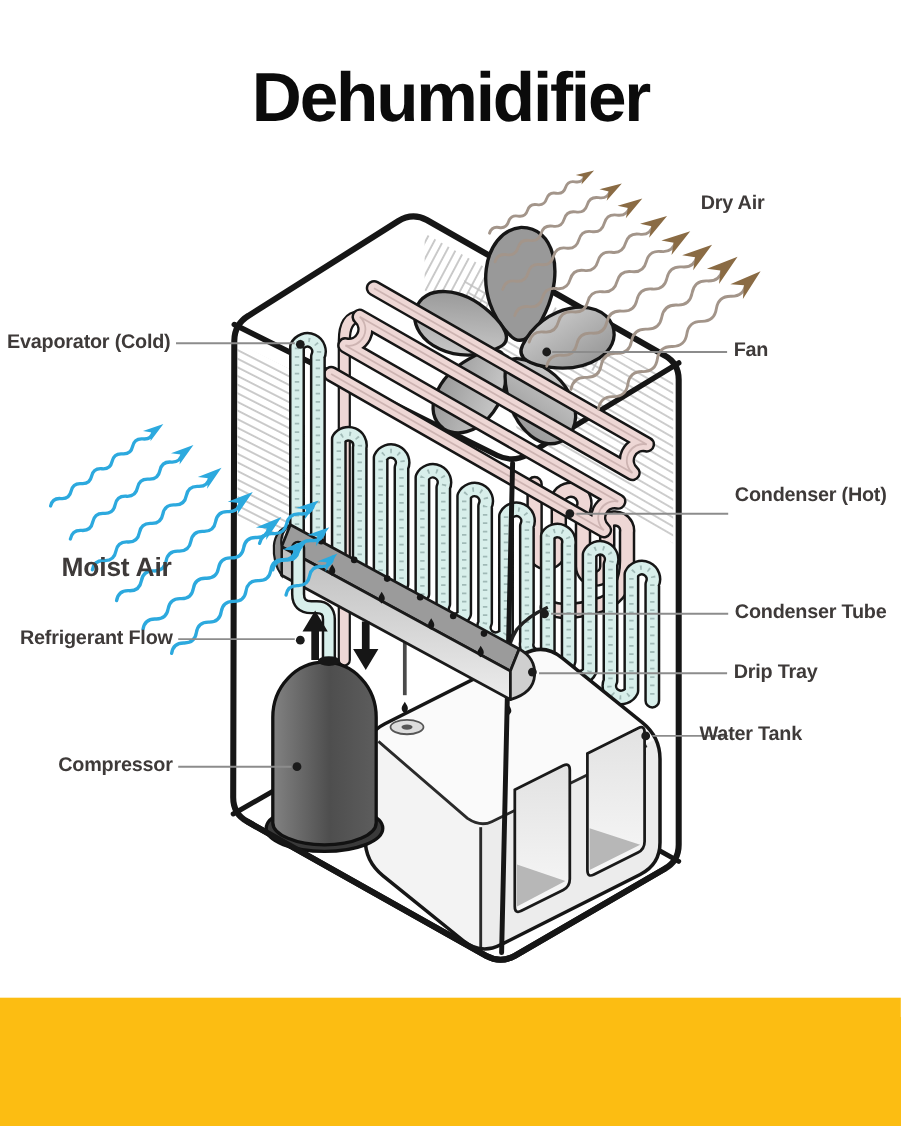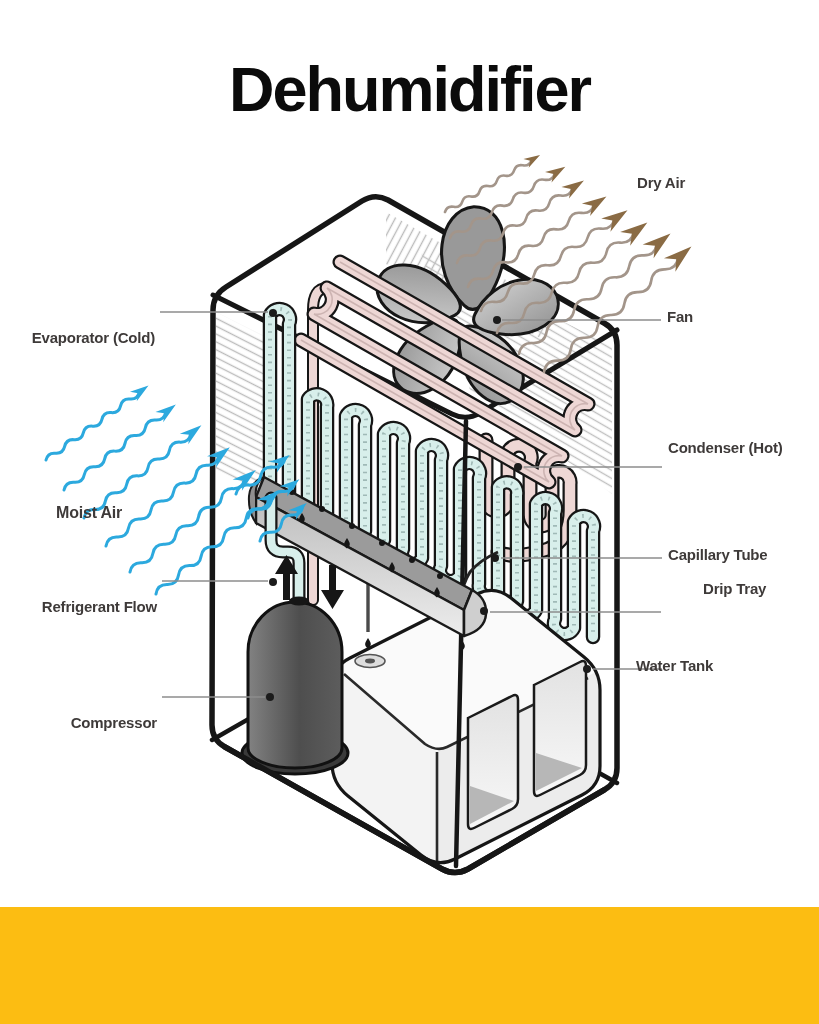--- a/index.html
+++ b/index.html
@@ -14,24 +14,24 @@
     background:var(--paper);
     font-family:"Liberation Sans","DejaVu Sans",sans-serif;
   }
   #stage{position:absolute;inset:0;}
   #art{position:absolute;left:0;top:0;}
   .page-title{
     position:absolute;left:0;top:53px;width:819px;text-align:center;
     font-size:63px;font-weight:bold;letter-spacing:-2px;color:var(--title_text);
   }
   .lbl{
-    position:absolute;font-size:15px;font-weight:bold;line-height:1.1;
+    position:absolute;font-size:18px;font-weight:bold;line-height:1.1;
     color:var(--label_text);letter-spacing:-0.2px;white-space:nowrap;
   }
-  .lbl.right-align{text-align:right;margin-top:29px;}
+  .lbl.right-align{text-align:right;}
   .footer-bar{
     position:absolute;left:0;top:907px;width:819px;height:117px;
     background:var(--footer_bar);
   }
   
   .edge{stroke:var(--ink);fill:none;stroke-linecap:round;stroke-linejoin:round;}
   .w55{stroke-width:5.5;} .w50{stroke-width:5;} .w45{stroke-width:4.5;} .w26{stroke-width:2.6;}
   .tubeO{stroke:var(--ink);fill:none;stroke-linecap:round;stroke-linejoin:round;}
   .tubeB{stroke:var(--evaporator_coil);fill:none;stroke-linecap:round;stroke-linejoin:round;}
   .tubeP{stroke:var(--condenser_coil);fill:none;stroke-linecap:round;stroke-linejoin:round;}
@@ -270,24 +270,24 @@
       <line class="leader-line" x1="162" y1="581" x2="268" y2="581"></line>
         <circle class="ldot" cx="273" cy="582" r="4"></circle>
       <line class="leader-line" x1="162" y1="697" x2="265" y2="697"></line>
         <circle class="ldot" cx="270" cy="697" r="4"></circle>
     </g>
   </svg>
 
   <div class="page-title">Dehumidifier</div>
 
   <div class="lbl right-align" style="left:0;top:301px;width:155px;">Evaporator (Cold)</div>
-  <div class="lbl" style="left:56px;top:504px;font-size:16px;">Moist Air</div>
+  <div class="lbl" style="left:56px;top:504px;font-size:24px;">Moist Air</div>
   <div class="lbl right-align" style="left:0;top:570px;width:157px;">Refrigerant Flow</div>
   <div class="lbl right-align" style="left:0;top:686px;width:157px;">Compressor</div>
   <div class="lbl" style="left:637px;top:175px;">Dry Air</div>
   <div class="lbl" style="left:667px;top:309px;text-align:center;">Fan</div>
   <div class="lbl" style="left:668px;top:440px;">Condenser (Hot)</div>
-  <div class="lbl" style="left:668px;top:547px;">Capillary Tube</div>
-  <div class="lbl" style="left:667px;top:581px;margin-left:36px;">Drip Tray</div>
+  <div class="lbl" style="left:668px;top:547px;">Condenser Tube</div>
+  <div class="lbl" style="left:667px;top:601px;">Drip Tray</div>
   <div class="lbl" style="left:636px;top:658px;">Water Tank</div>
 
   <div class="footer-bar"></div>
 </div>
 
 </body></html>

